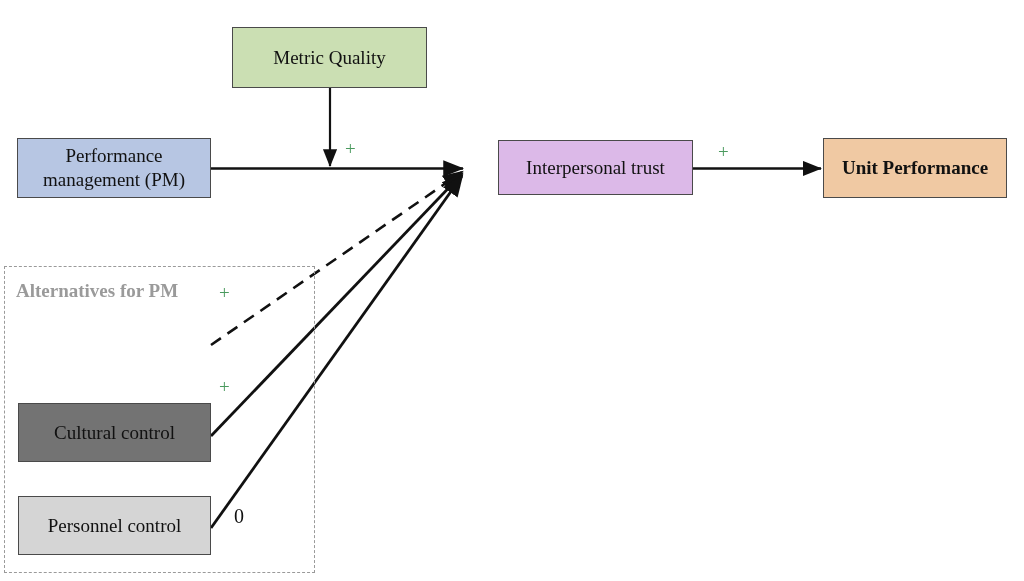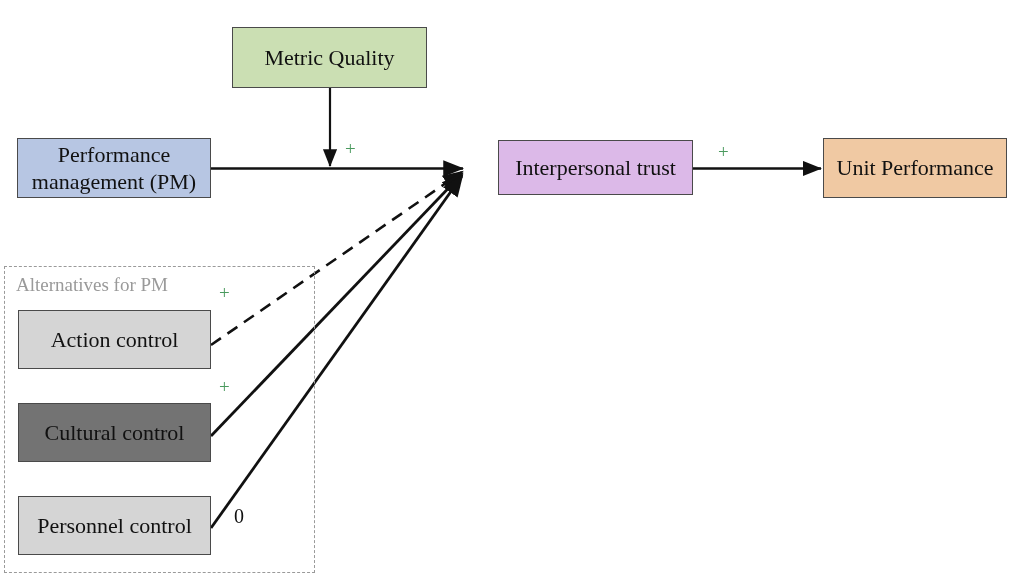--- a/index.html
+++ b/index.html
@@ -25,21 +25,21 @@
     height: 581px;
   }
   .node {
     position: absolute;
     box-sizing: border-box;
     border: 1.6px solid #4a4a4a;
     display: flex;
     align-items: center;
     justify-content: center;
     text-align: center;
-    font-size: 22px;
+    font-size: 19px;
     line-height: 1.25;
     color: #111111;
     padding: 2px 6px;
     z-index: 3;
   }
   .node-label {
     display: block;
     white-space: pre-line;
   }
   #node-metric-quality {
@@ -51,20 +51,21 @@
     background: #b7c6e3;
   }
   #node-interpersonal-trust {
     left: 465px;  top: 140px; width: 195px; height: 55px;
     background: #dcb9e8;
     margin-left: 33px;
   }
   #node-unit-performance {
     left: 823px;  top: 138px; width: 184px; height: 60px;
     background: #f0c9a3;
+    font-weight: bold;
   }
   #node-action-control {
     left: 18px;   top: 310px; width: 193px; height: 59px;
     background: #d5d5d5;
   }
   #node-cultural-control {
     left: 18px;   top: 403px; width: 193px; height: 59px;
     background: #737373;
   }
   #node-personnel-control {
@@ -75,24 +76,25 @@
     position: absolute;
     left: 4px;  top: 266px;  width: 311px;  height: 307px;
     box-sizing: border-box;
     border: 1.4px dashed #9a9a9a;
     background: transparent;
     z-index: 1;
   }
   #group-alternatives-title {
     position: absolute;
     left: 16px;
-    top: 274px;
+    top: 280px;
     font-size: 19px;
     color: #9a9a9a;
     z-index: 2;
+    font-weight: bold;
   }
   .edge-sign {
     position: absolute;
     font-size: 19px;
     color: #4a9a5e;
     z-index: 4;
     line-height: 1;
   }
   #sign-mq-pm      { left: 345px; top: 139px; }
   #sign-trust-unit { left: 718px; top: 142px; }
@@ -141,23 +143,20 @@
   </div>
 
   <div class="node" id="node-interpersonal-trust">
     <span class="node-label">Interpersonal trust</span>
   </div>
 
   <div class="node" id="node-unit-performance">
     <span class="node-label">Unit Performance</span>
   </div>
 
-  <div class="node" id="node-action-control">
-    <span class="node-label">Action control</span>
-  </div>
 
   <div class="node" id="node-cultural-control">
     <span class="node-label">Cultural control</span>
   </div>
 
   <div class="node" id="node-personnel-control">
     <span class="node-label">Personnel control</span>
   </div>
 
   <div class="edge-sign" id="sign-mq-pm">+</div>

